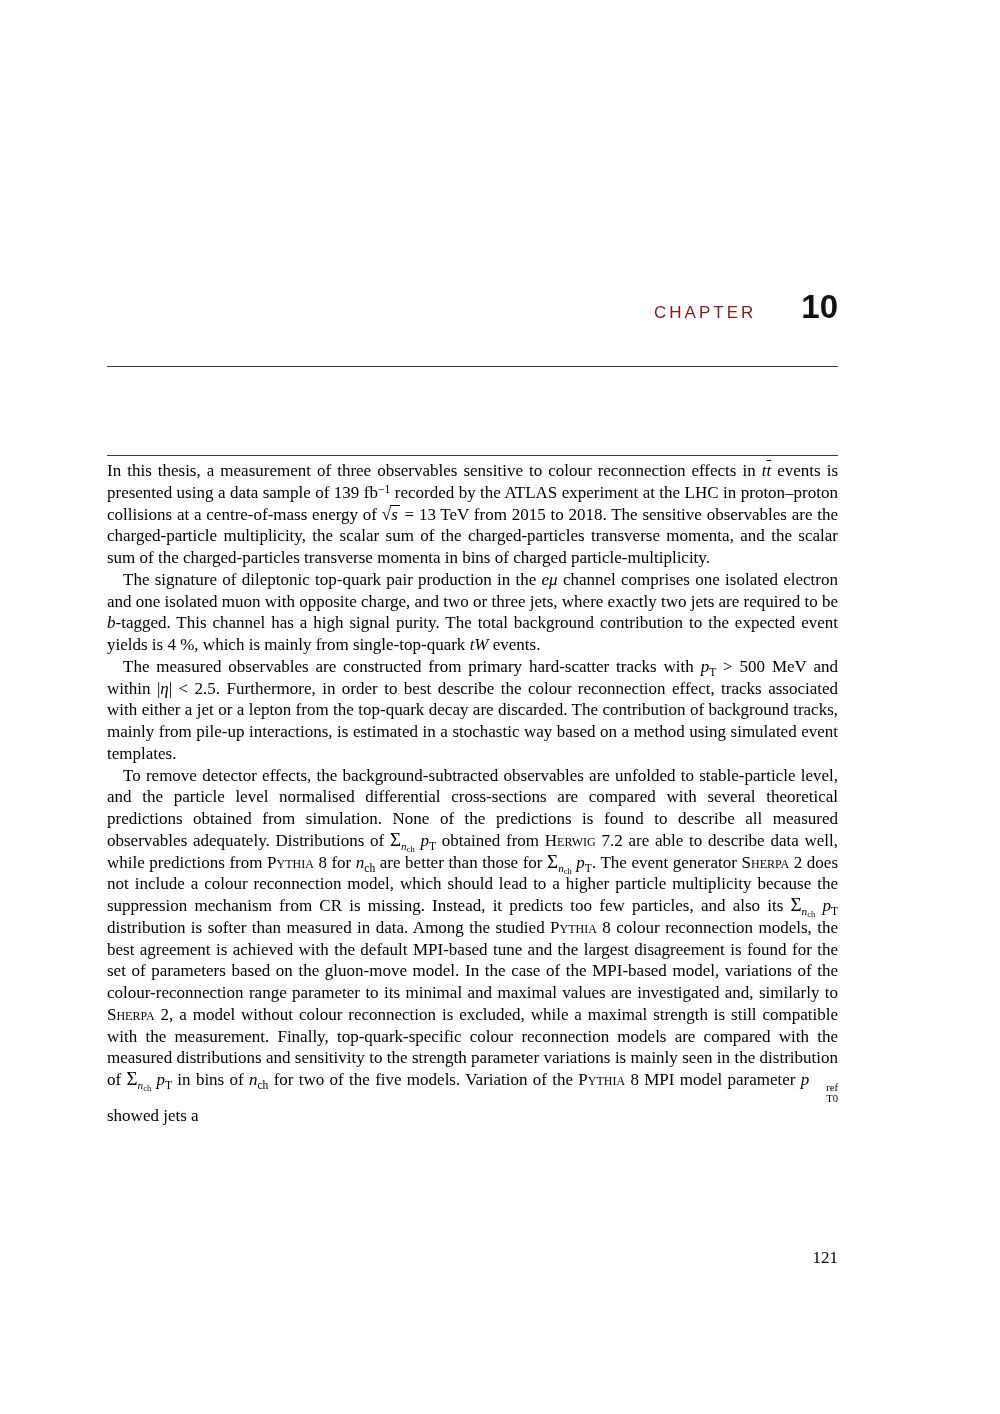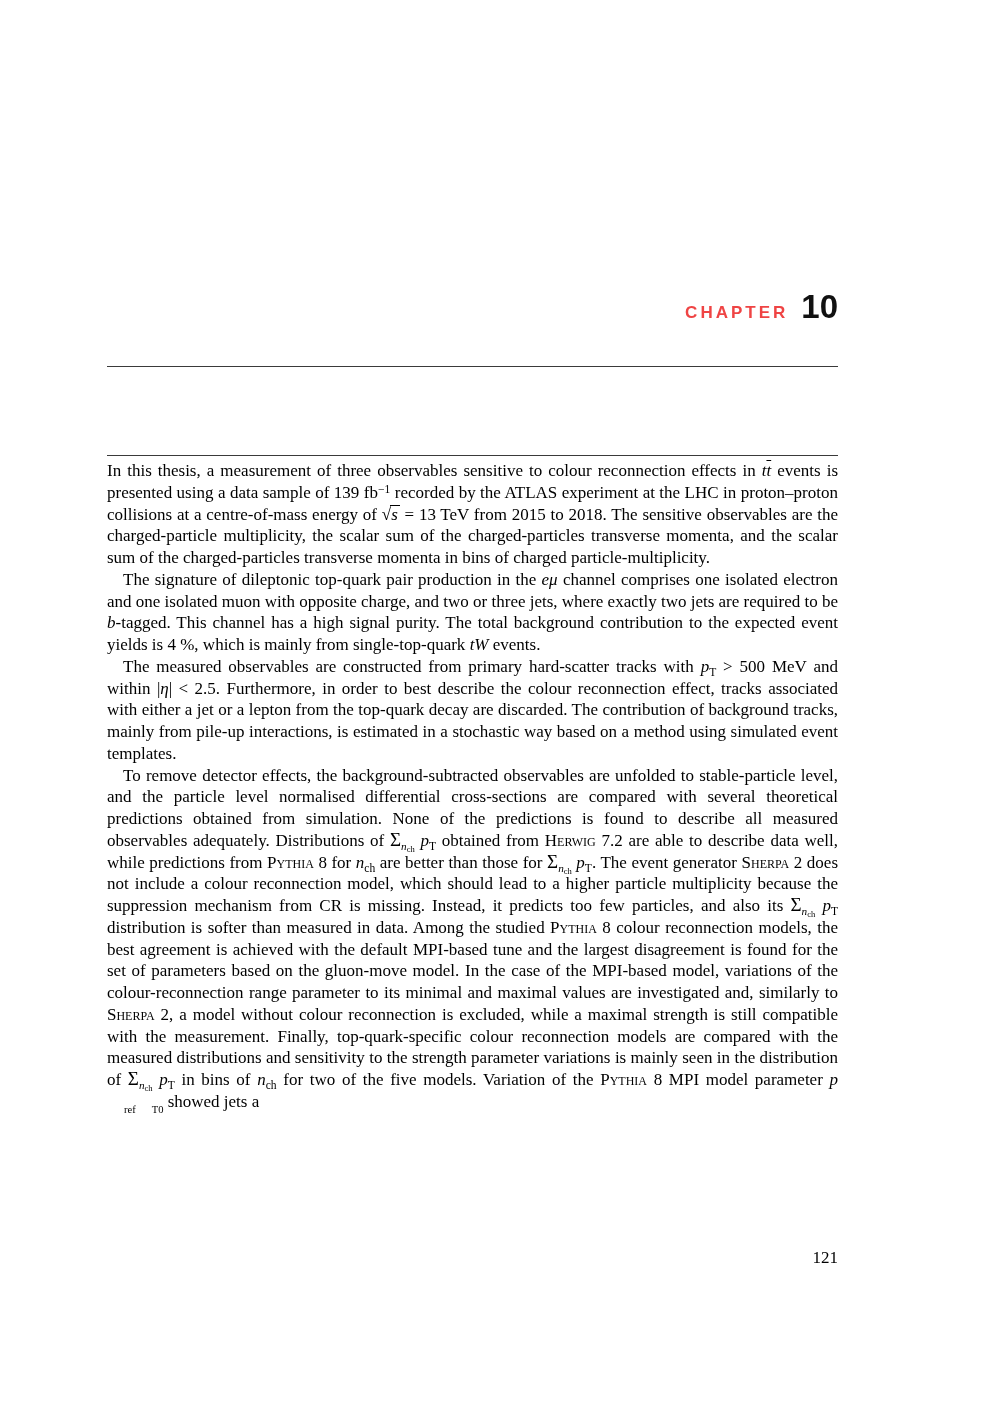--- a/index.html
+++ b/index.html
@@ -15,31 +15,32 @@
   .chapter-header {
     position: absolute;
     top: 288px;
     right: 162px;
     display: flex;
     align-items: baseline;
     gap: 13px;
   }
   .chapter-label {
     font-family: "Liberation Sans", sans-serif;
-    font-weight: bold;
+    font-weight: normal;
     font-size: 17px;
     letter-spacing: 3px;
-    color: #ef4444;
+    color: #7f1d1d;
     text-align: center;
   }
   .chapter-number {
     font-family: "Liberation Sans", sans-serif;
     font-weight: bold;
     font-size: 33px;
     color: #111;
+    margin-left: 32px;
   }
   .rule {
     position: absolute;
     left: 107px;
     right: 162px;
     border-top: 1px solid #3a3a3a;
     height: 0;
   }
   .rule-top { top: 366px; }
   .rule-bottom { top: 455px; }
@@ -78,21 +79,21 @@
   .sqrt-arg {
     font-style: italic;
     display: inline-block;
     border-top: 1px solid currentColor;
     line-height: 1.05;
     padding: 0 2px 0 1px;
     margin-left: -1px;
   }
   .stack {
     display: inline-flex;
-    flex-direction: row;
+    flex-direction: column;
     align-items: flex-start;
     font-size: 62%;
     line-height: 1.1;
     vertical-align: -0.55em;
     margin-left: 1px;
   }
   .page-number {
     position: absolute;
     top: 1248px;
     right: 162px;

